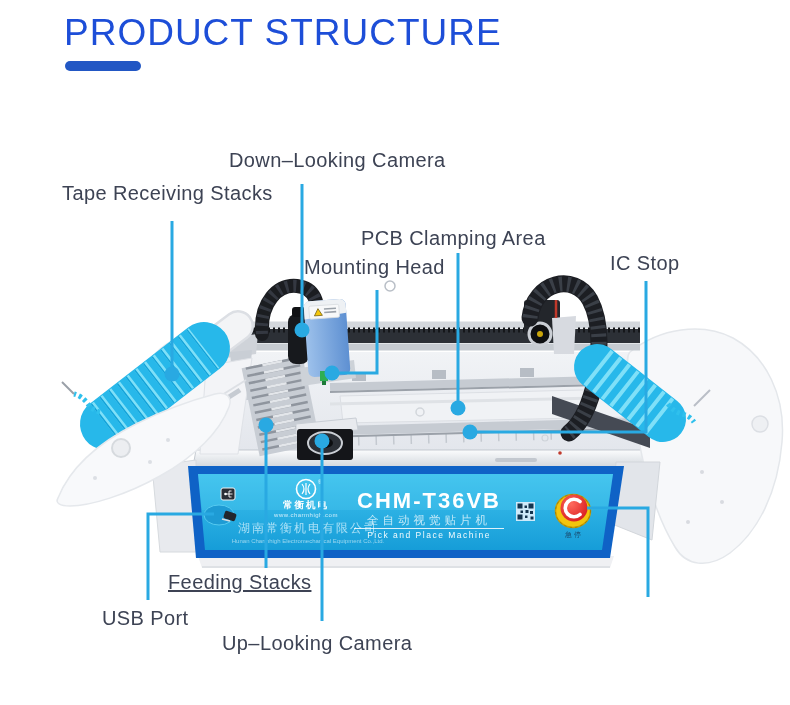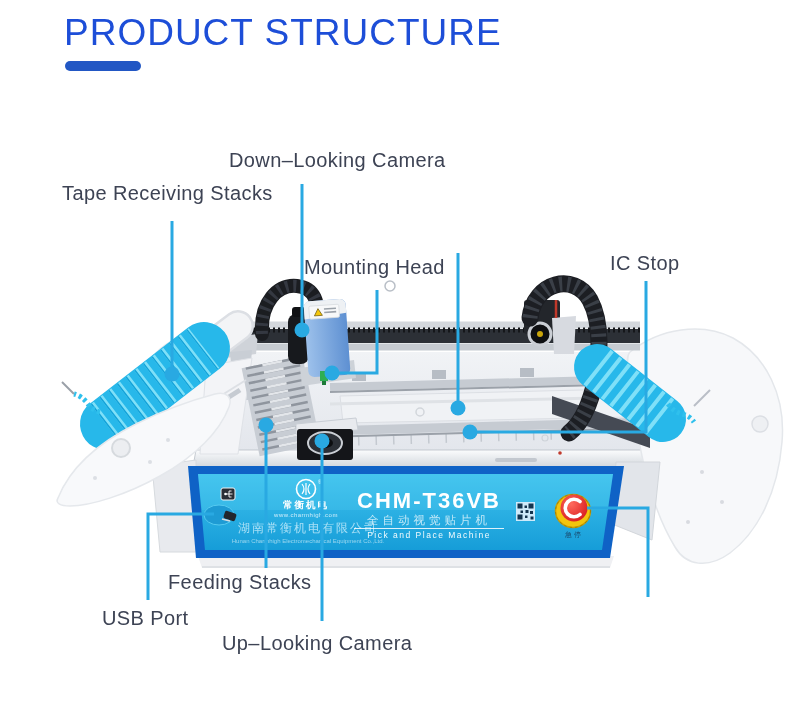--- a/index.html
+++ b/index.html
@@ -20,21 +20,21 @@
   .machine-stage svg{position:absolute;left:0;top:0;}
   .callout-label{
     position:absolute;font-size:20px;font-weight:400;color:#3d4354;
     letter-spacing:.4px;white-space:nowrap;line-height:1.1;
   }
   .lbl-down-cam{left:185px;top:149px;margin-left:44px;}
   .lbl-tape-wheel{left:62px;top:182px;}
   .lbl-pcb-area{left:361px;top:227px;}
   .lbl-mount-head{left:304px;top:256px;}
   .lbl-ic-tray{left:610px;top:252px;}
-  .lbl-feed-stacks{left:168px;top:571px;}
+  .lbl-feed-stacks{left:168px;top:571px;text-decoration:underline;}
   .lbl-usb-port{left:102px;top:607px;}
   .lbl-up-cam{left:222px;top:632px;}
   .lbl-estop{left:566px;top:607px;}
 </style>
 </head>
 <body>
 
 <div class="page-title">PRODUCT STRUCTURE</div>
 <div class="accent-bar"></div>
 
@@ -264,18 +264,19 @@
       <circle cx="332" cy="373" r="7.5"></circle>
       <circle cx="470" cy="432" r="7.5"></circle>
       <circle cx="266" cy="425" r="7.5"></circle>
       <circle cx="322" cy="441" r="7.5"></circle>
     </g>
   </g>
 </svg>
 
   <div class="callout-label lbl-down-cam">Down–Looking Camera</div>
   <div class="callout-label lbl-tape-wheel">Tape Receiving Stacks</div>
+  <div class="callout-label lbl-pcb-area">PCB Clamping Area</div>
   <div class="callout-label lbl-mount-head">Mounting Head</div>
   <div class="callout-label lbl-ic-tray">IC Stop</div>
   <div class="callout-label lbl-feed-stacks">Feeding Stacks</div>
   <div class="callout-label lbl-usb-port">USB Port</div>
   <div class="callout-label lbl-up-cam">Up–Looking Camera</div>
 </div>
 
 </body></html>

